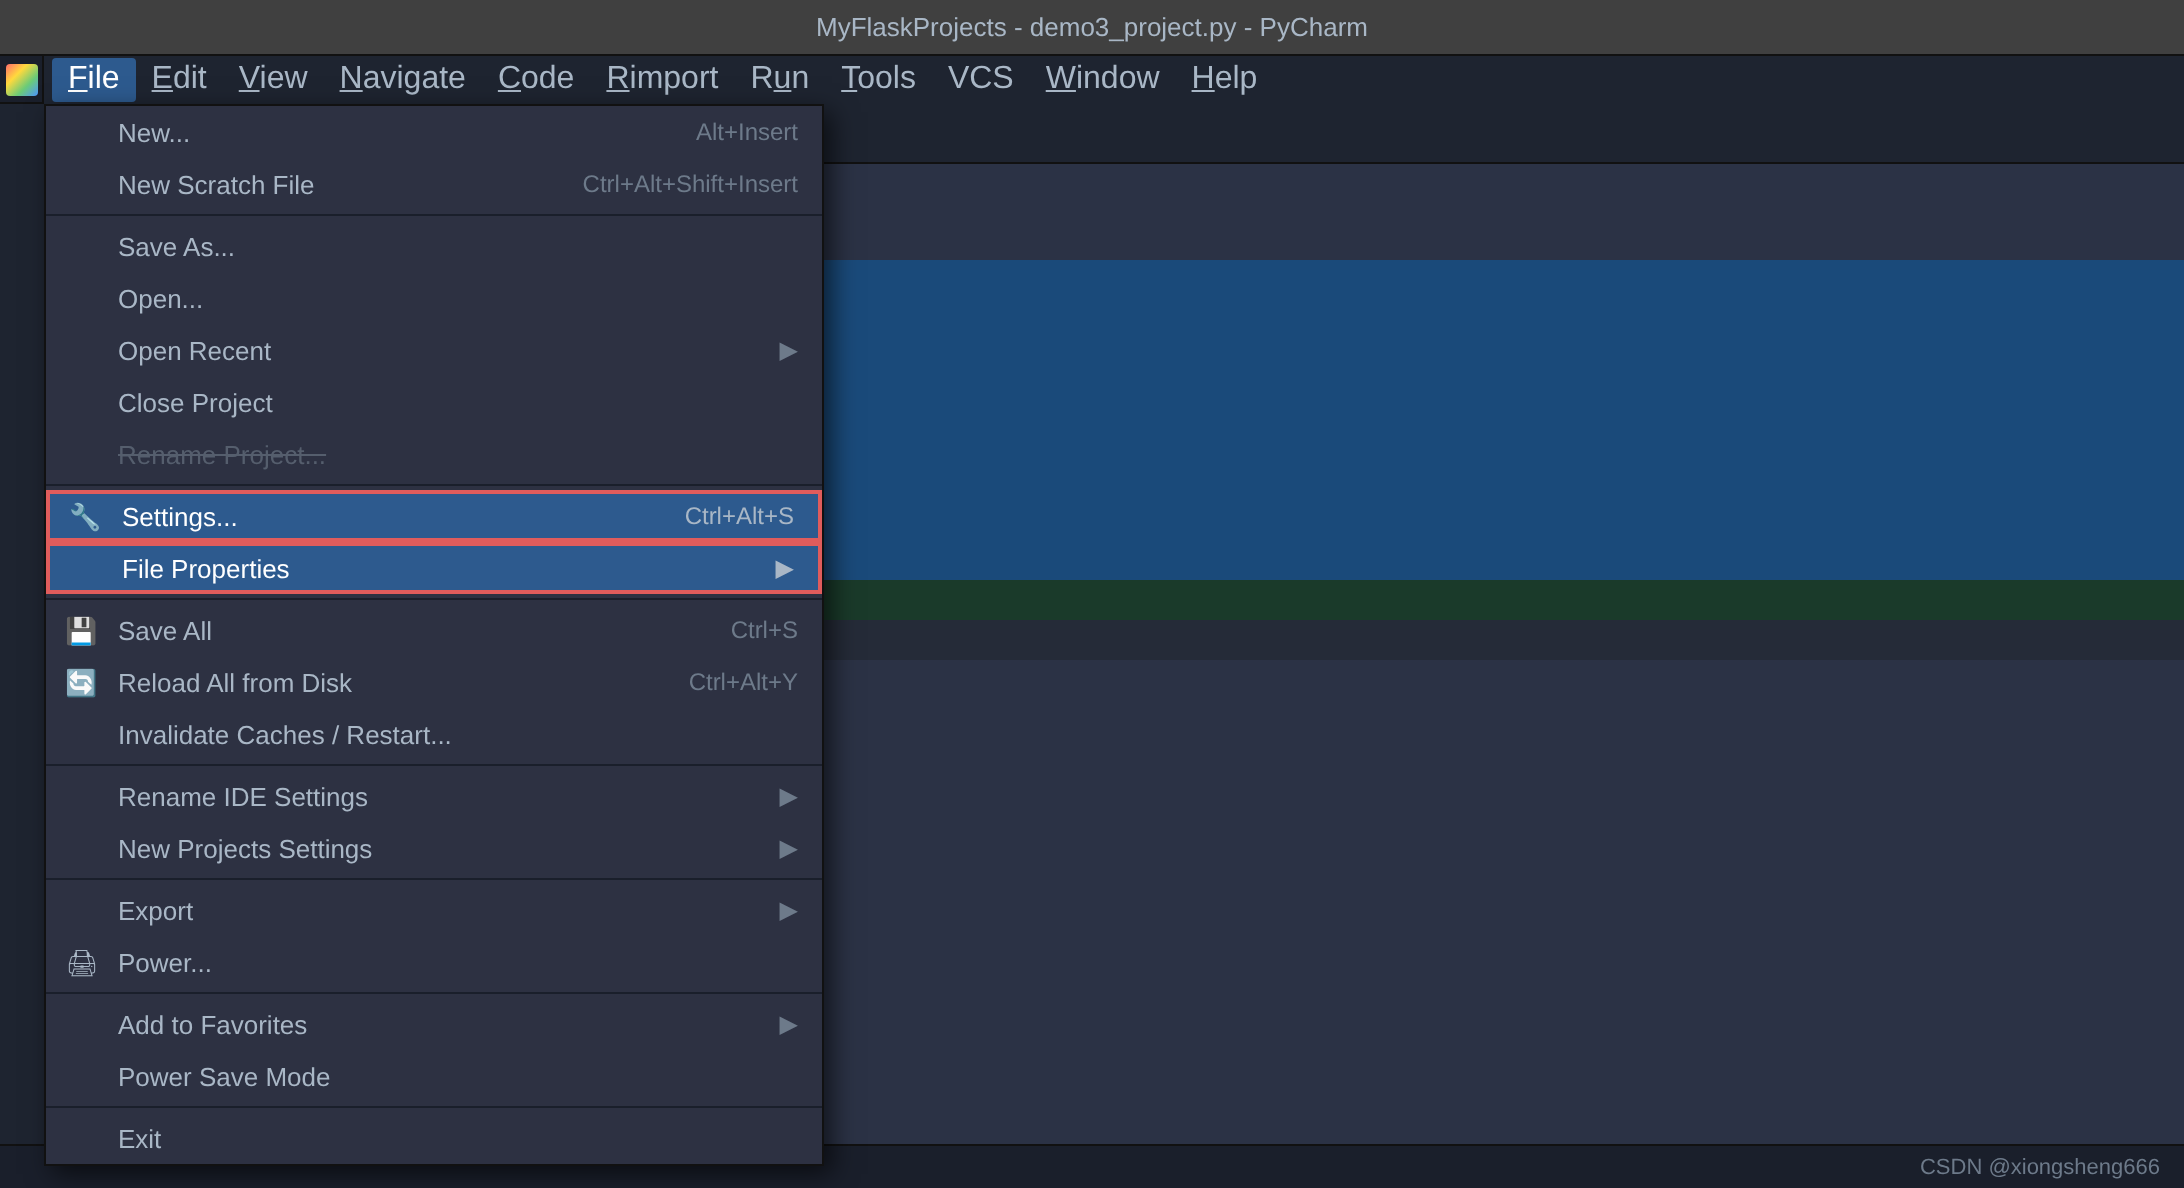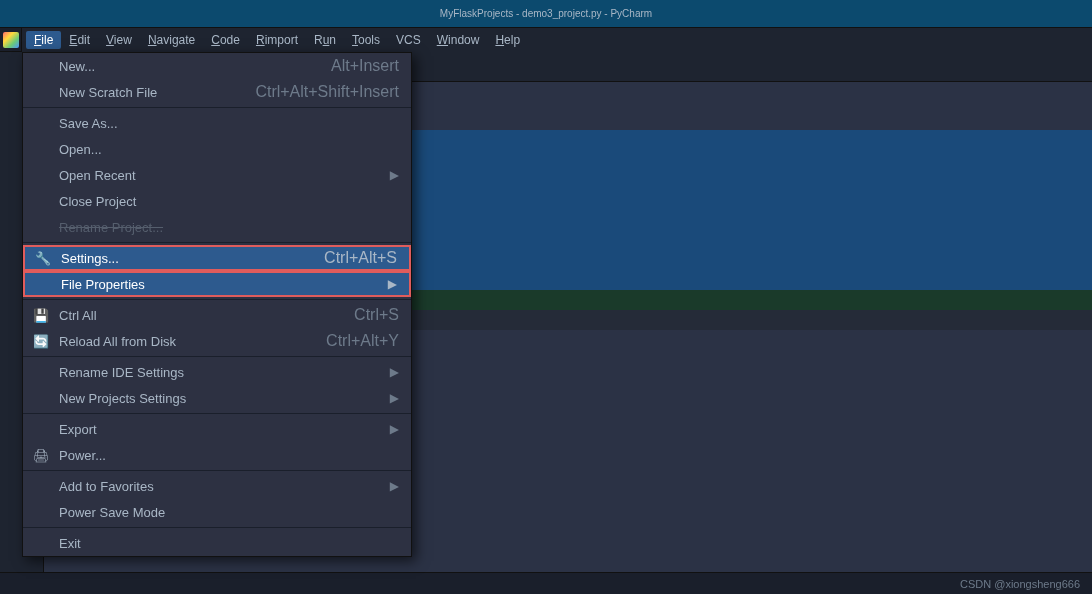--- a/index.html
+++ b/index.html
@@ -8,41 +8,41 @@
       height: 594px;
       background: #1e2430;
       font-family: 'Segoe UI', Arial, sans-serif;
       overflow: hidden;
       position: relative;
     }
 
     
     .title-bar {
       height: 28px;
-      background: #0c4a6e;
+      background: #404040;
       display: flex;
       align-items: center;
       justify-content: center;
       color: #a9b7c6;
-      font-size: 10px;
+      font-size: 13px;
       border-bottom: 1px solid #111;
     }
 
     
     .menu-bar {
       height: 24px;
       background: #1e2430;
       display: flex;
       align-items: center;
       padding: 0 4px;
       border-bottom: 1px solid #111;
     }
     .menu-item {
       color: #a9b7c6;
-      font-size: 12px;
+      font-size: 16px;
       padding: 2px 8px;
       cursor: pointer;
       border-radius: 2px;
     }
     .menu-item.active { background: #2d5a8e; color: #fff; }
     .logo-icon {
       width: 16px;
       height: 16px;
       background: linear-gradient(135deg, #ff6b6b, #ffd93d, #6bcb77, #4d96ff);
       border-radius: 2px;
@@ -181,21 +181,21 @@
       border: 2px solid #e05c5c;
     }
     .dropdown-item.file-props-highlighted {
       background: #2d5a8e;
       color: #fff;
       border: 2px solid #e05c5c;
     }
     .dropdown-item .shortcut {
       margin-left: auto;
       color: #6d7a8a;
-      font-size: 16px;
+      font-size: 12px;
       text-align: right;
     }
     .dropdown-item.highlighted .shortcut,
     .dropdown-item.settings-highlighted .shortcut {
       color: #a9b7c6;
     }
     .dropdown-item .arrow {
       margin-left: auto;
       color: #6d7a8a;
       font-size: 12px;
@@ -406,28 +406,31 @@
 
     <div class="dropdown-item file-props-highlighted">
       <span>File Properties</span>
       <span class="arrow" style="color:#a9b7c6;">▶</span>
     </div>
 
     <div class="separator"></div>
 
     <div class="dropdown-item">
       <span class="icon-area">💾</span>
-      <span>Ctrl All</span>
+      <span>Save All</span>
       <span class="shortcut">Ctrl+S</span>
     </div>
     <div class="dropdown-item">
       <span class="icon-area">🔄</span>
       <span>Reload All from Disk</span>
       <span class="shortcut">Ctrl+Alt+Y</span>
     </div>
+    <div class="dropdown-item">
+      <span>Invalidate Caches / Restart...</span>
+    </div>
 
     <div class="separator"></div>
 
     <div class="dropdown-item">
       <span>Rename IDE Settings</span>
       <span class="arrow">▶</span>
     </div>
     <div class="dropdown-item">
       <span>New Projects Settings</span>
       <span class="arrow">▶</span>

